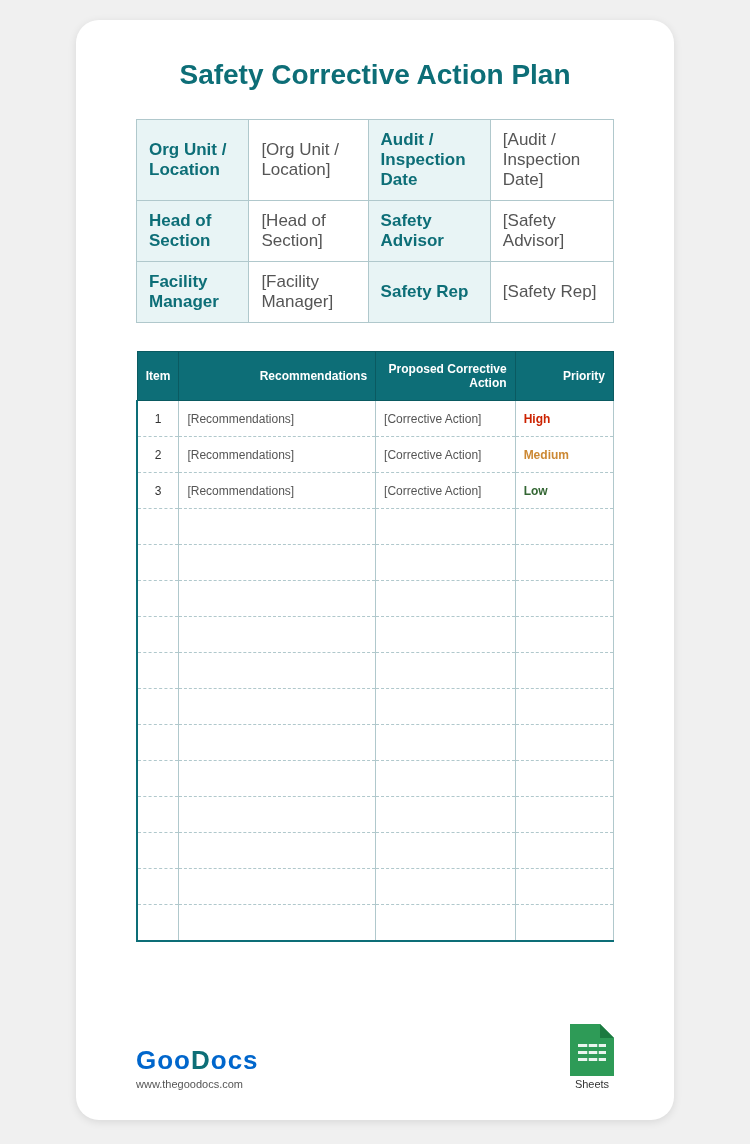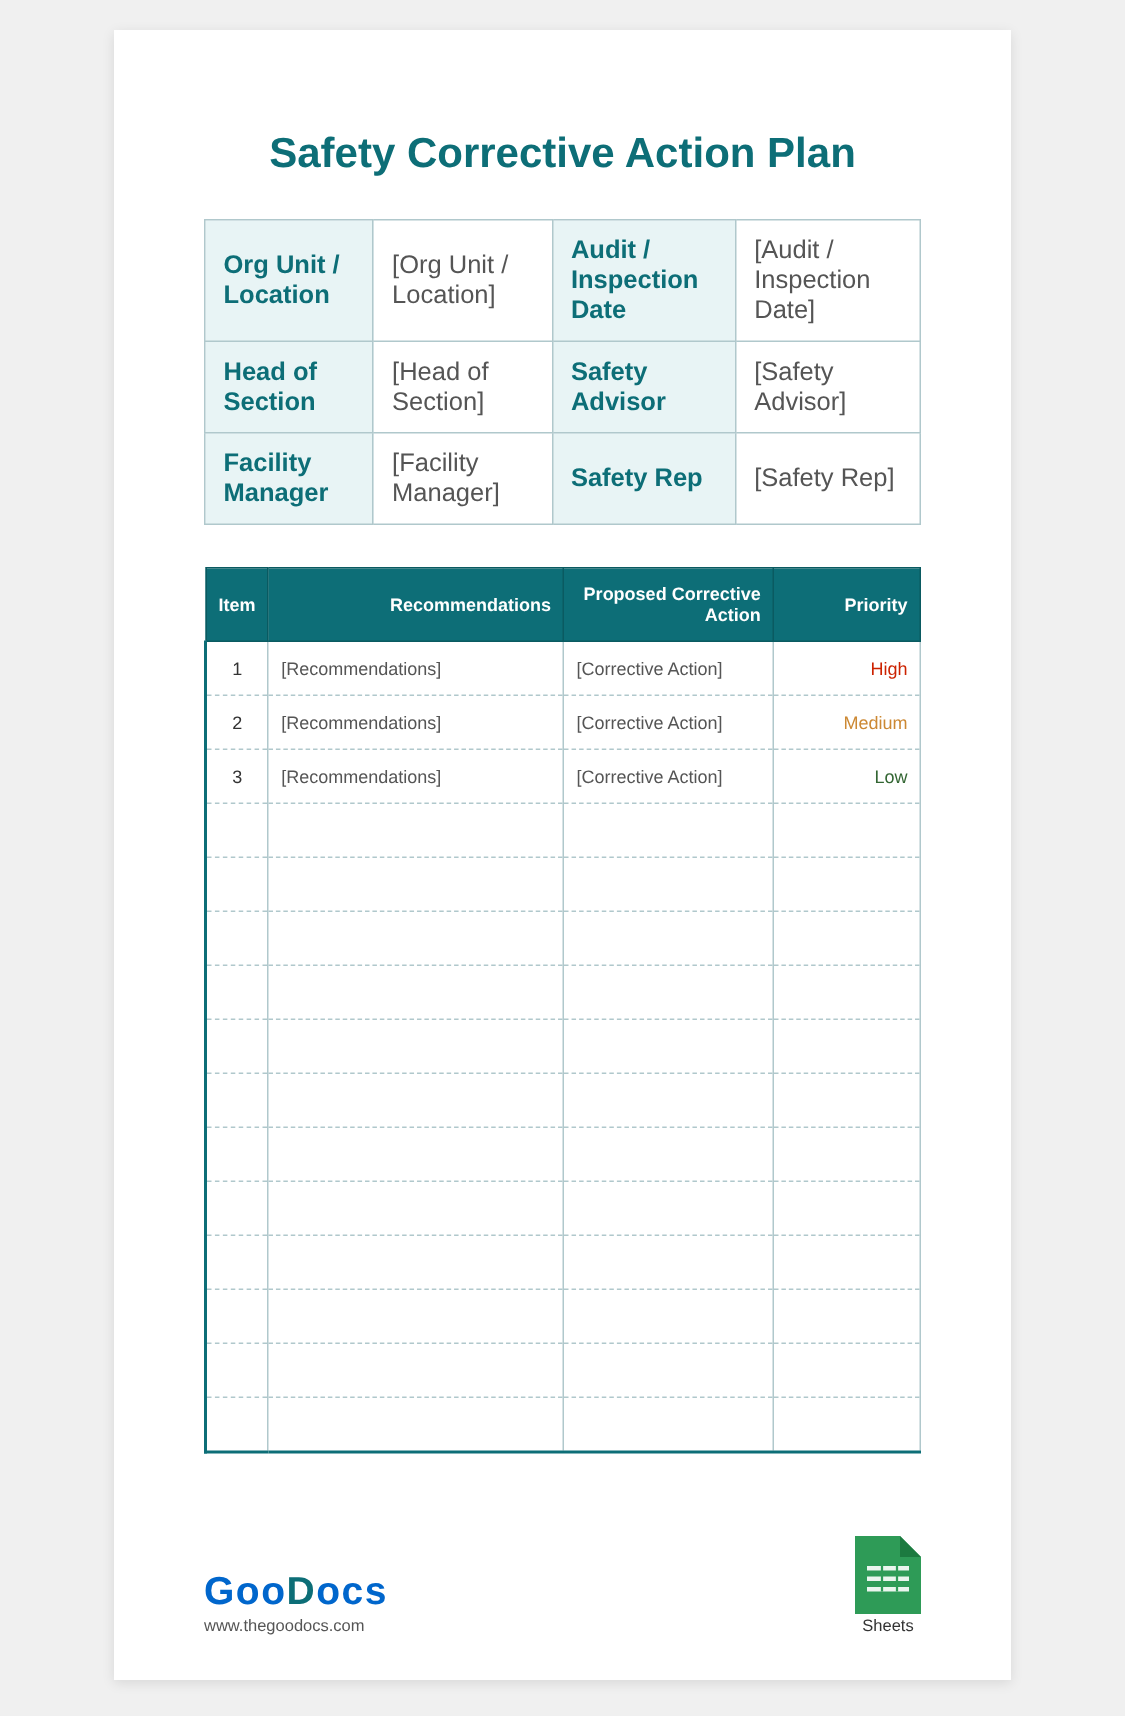--- a/index.html
+++ b/index.html
@@ -9,23 +9,24 @@
       display: flex;
       justify-content: center;
       align-items: flex-start;
       min-height: 1144px;
       padding: 20px;
     }
     .page {
       background: #ffffff;
       width: 598px;
       min-height: 1100px;
-      padding: 66px 60px 40px 60px;
+      padding: 39px 60px 40px 60px;
       box-shadow: 0 2px 8px rgba(0,0,0,0.1);
       position: relative;
+      border-radius: 23px;
     }
     .page-title {
       font-size: 28px;
       font-weight: 900;
       color: #0d6e77;
       text-align: center;
       margin-bottom: 28px;
       font-family: Arial, sans-serif;
     }
 
@@ -79,21 +80,21 @@
       height: 36px;
       vertical-align: middle;
     }
     .main-table td.item-num {
       text-align: center;
       color: #333;
       border-left: 2px solid #0d6e77;
     }
     .main-table td.rec-cell { color: #555; }
     .main-table td.action-cell { color: #555; }
-    .main-table td.priority-cell { text-align: right; font-weight: 400; margin-top: 29px; }
+    .main-table td.priority-cell { text-align: left; font-weight: 700; margin-top: 29px; }
     .priority-high { color: #cc2200; }
     .priority-medium { color: #cc8833; }
     .priority-low { color: #336633; }
 
     .main-table tr:last-child td {
       border-bottom: 2px solid #0d6e77;
     }
 
     
     .footer {

